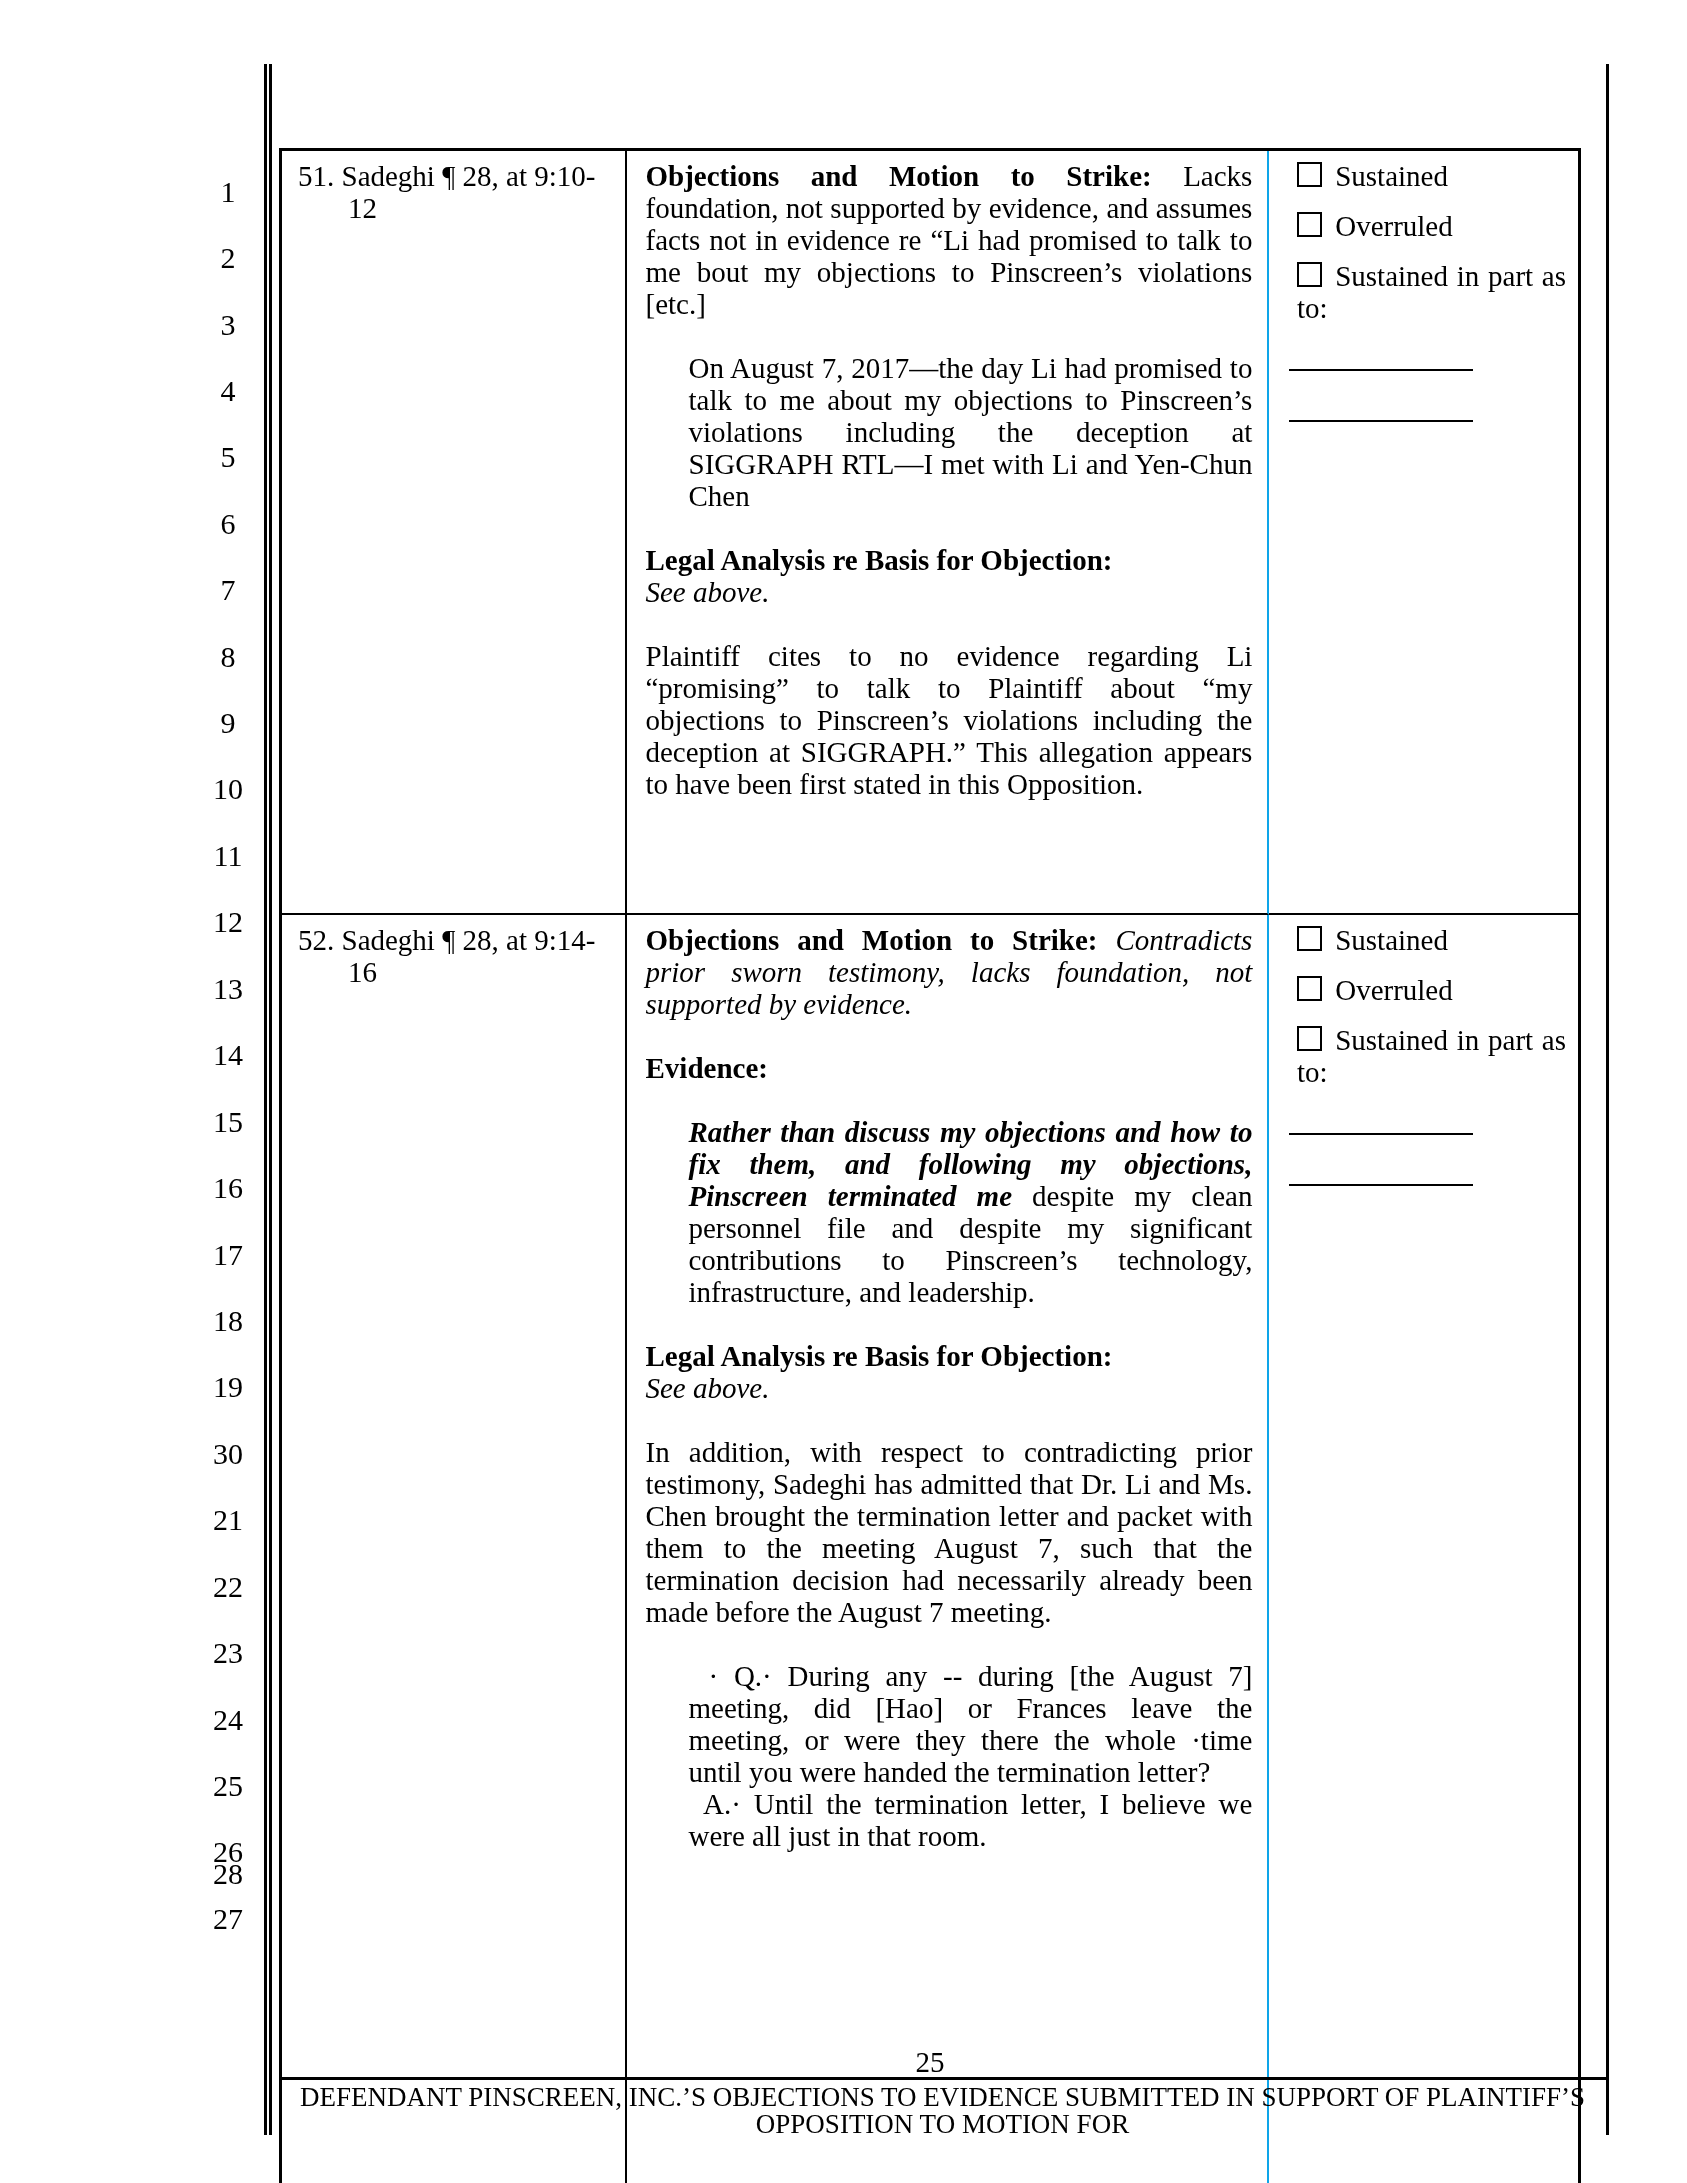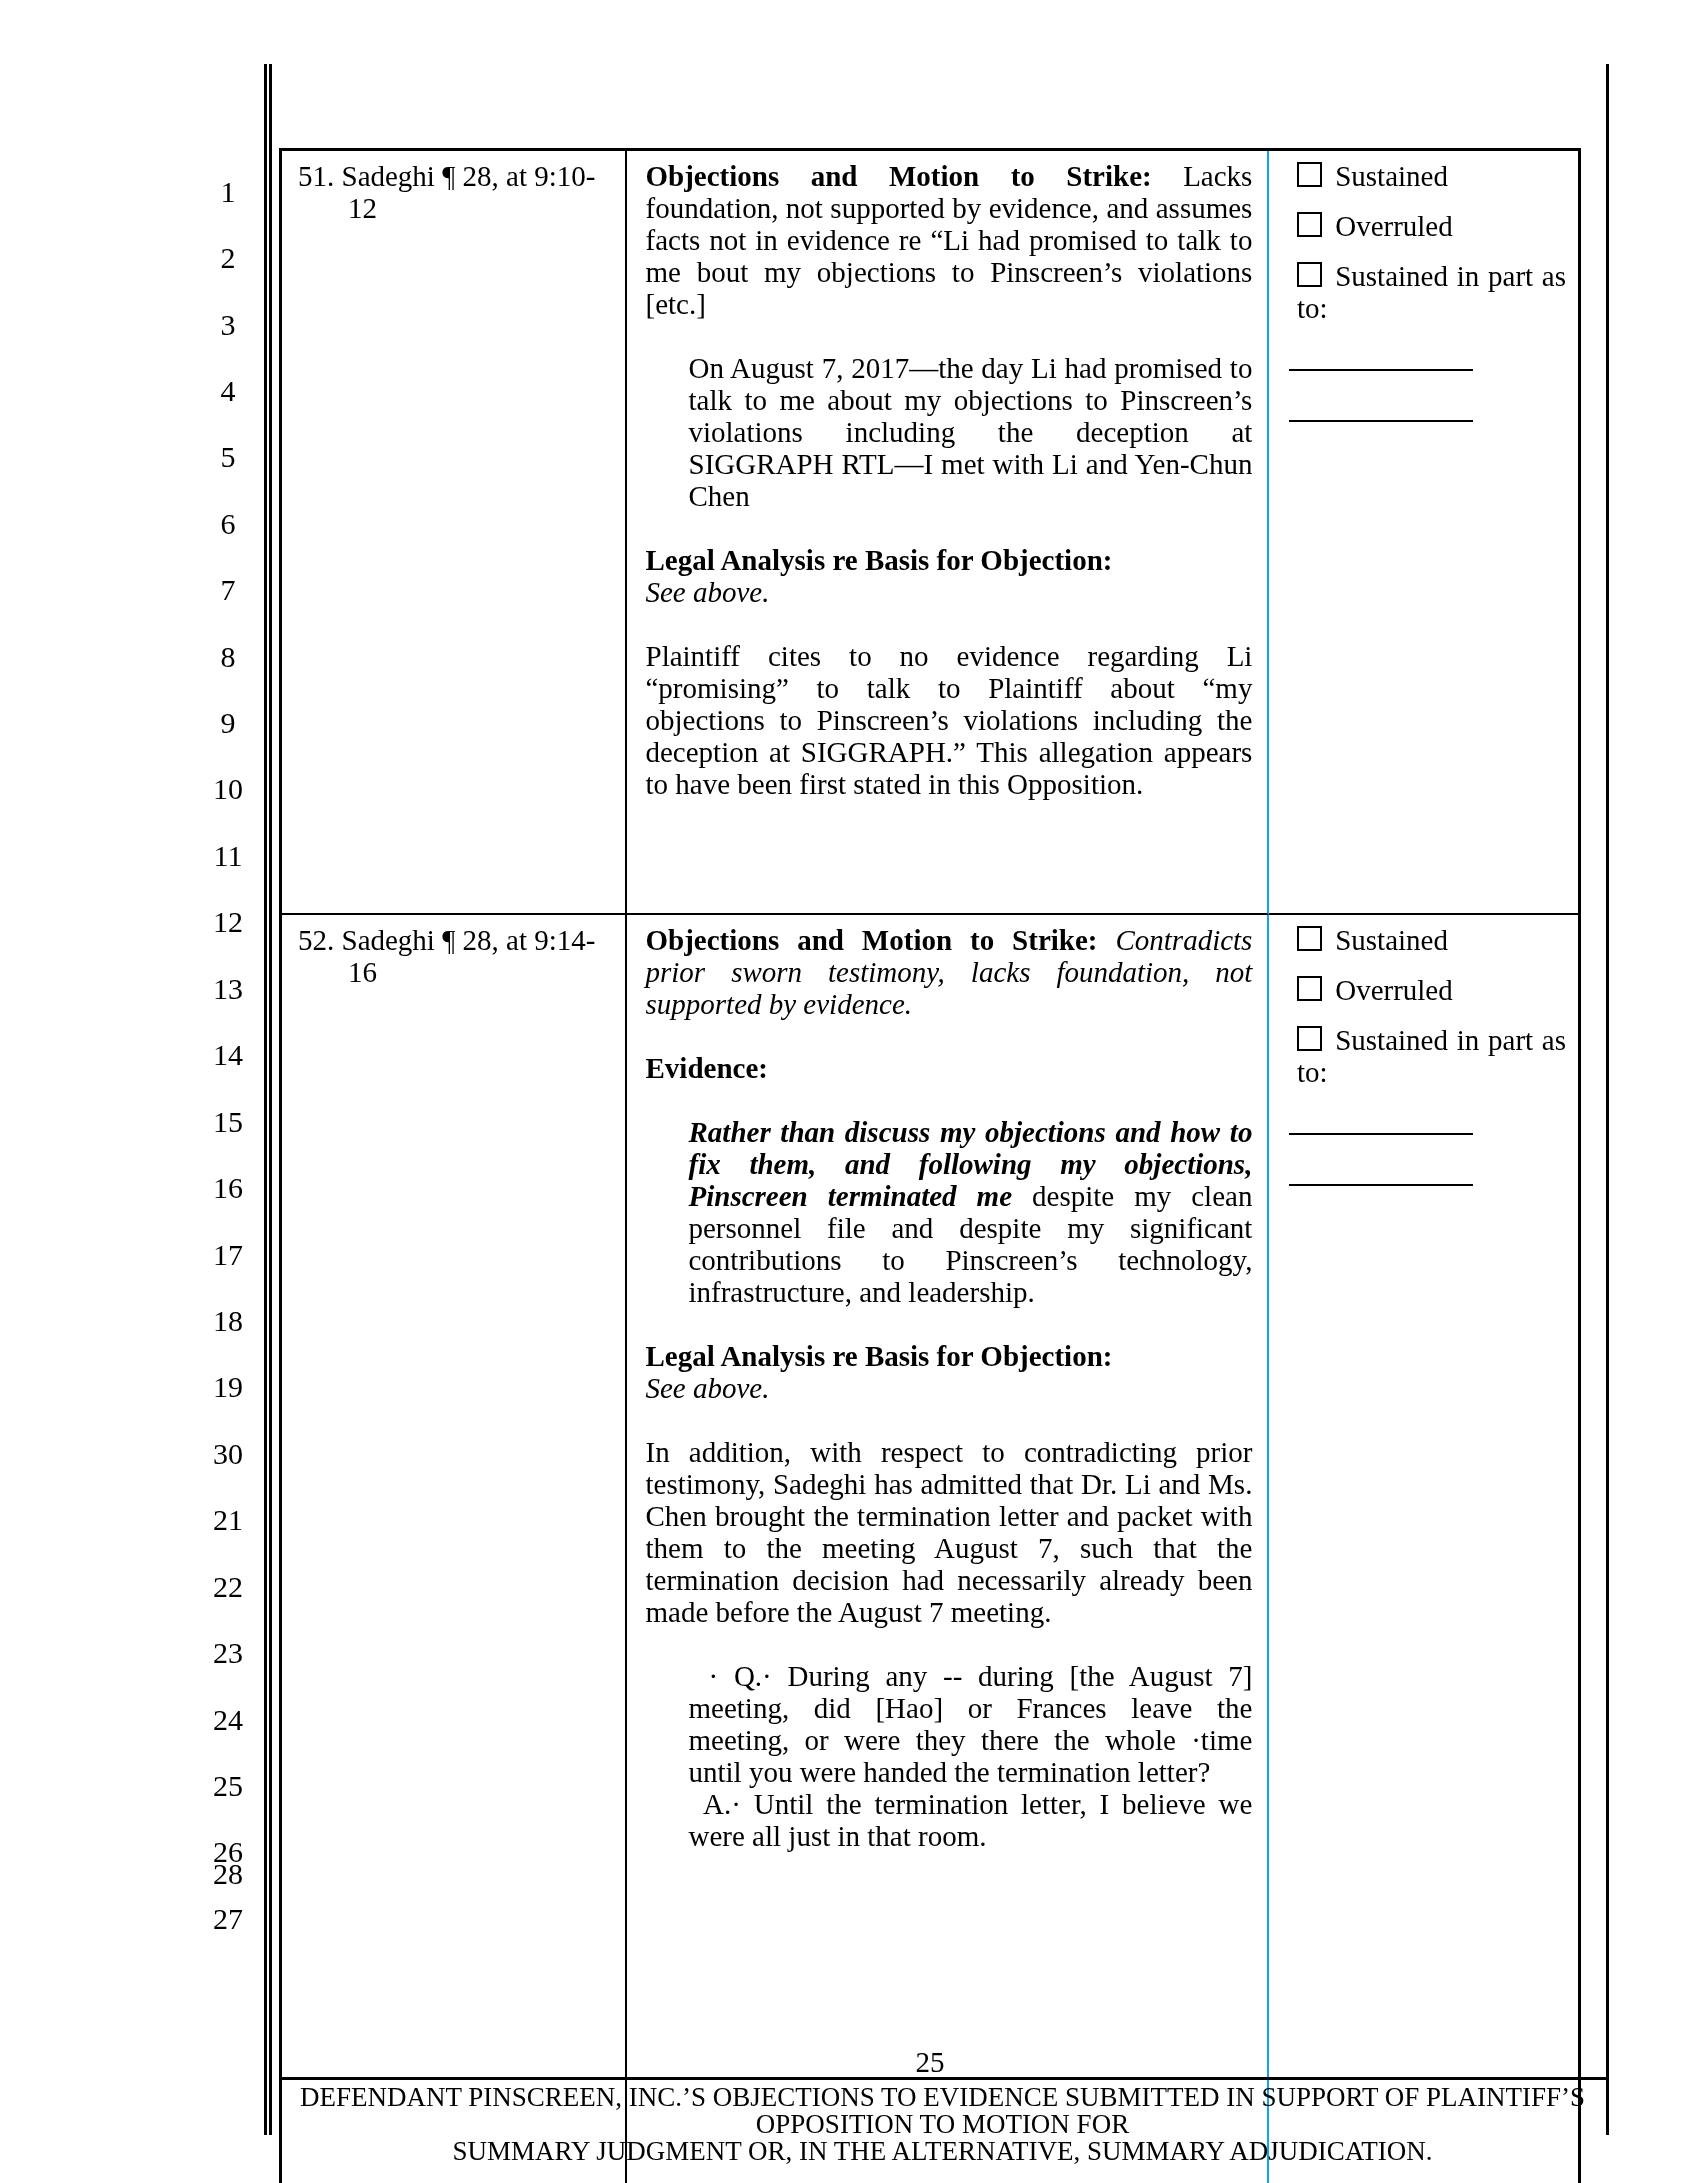--- a/index.html
+++ b/index.html
@@ -141,17 +141,16 @@
       <div class="blank blank-1"></div>
       <div class="blank blank-2"></div>
     </div>
 
   </div>
 
   <div class="page-number">25</div>
   <div class="footer-rule"></div>
   <div class="footer-text">
     <div>DEFENDANT PINSCREEN, INC.’S OBJECTIONS TO EVIDENCE SUBMITTED IN SUPPORT OF PLAINTIFF’S OPPOSITION TO MOTION FOR</div>
-    <div>SUMMARY JUDGMENT OR, IN THE ALTERNATIVE, SUMMARY ADJUDICATION.</div>
   </div>
 
 </div>
 
 
 </body></html>

